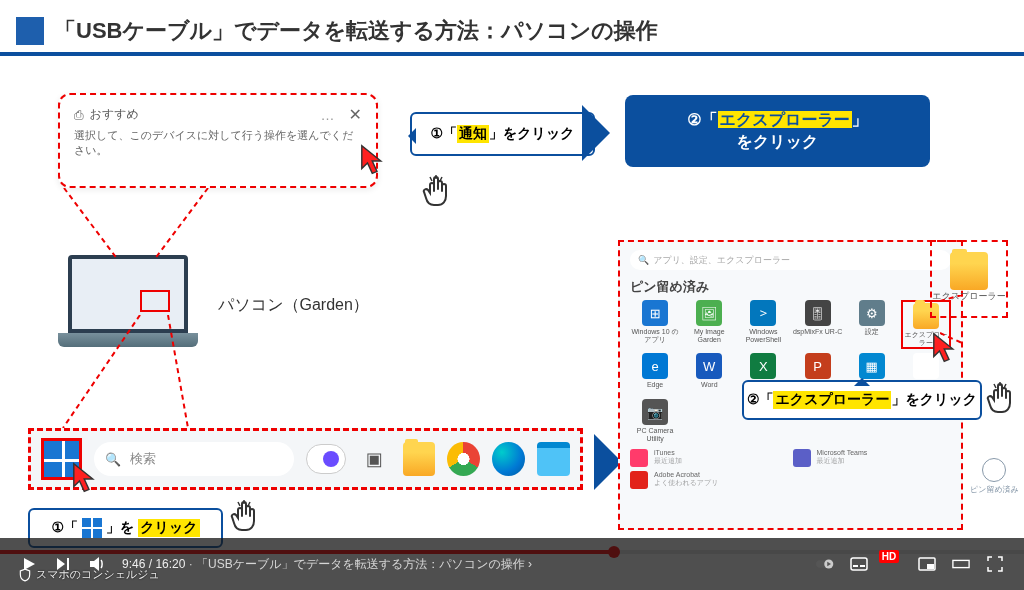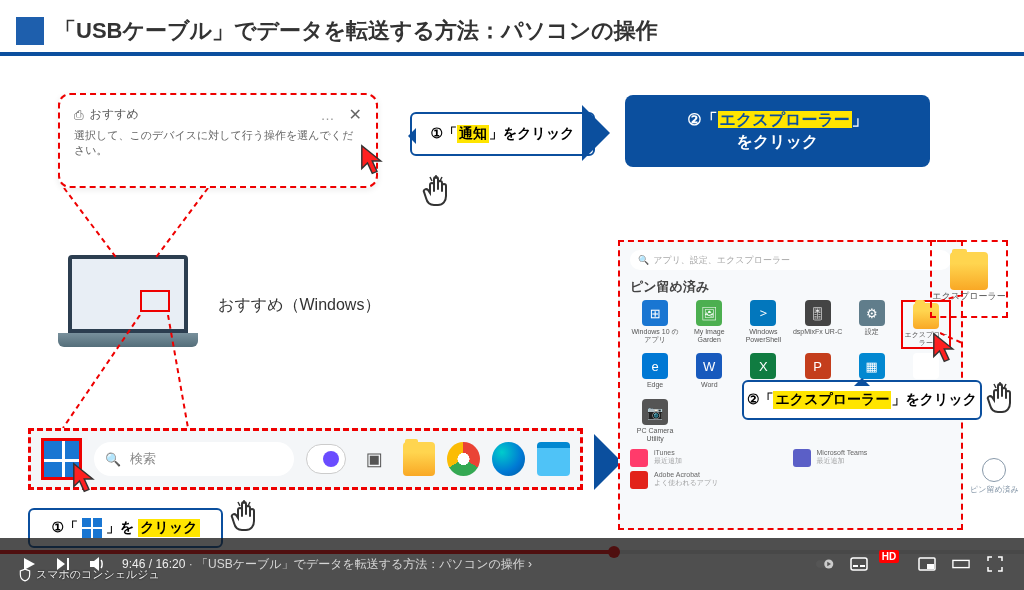--- a/index.html
+++ b/index.html
@@ -149,21 +149,21 @@
   <svg viewBox="0 0 30 36" width="30" height="36">
       <path d="M12 4v12m0-12a2 2 0 014 0v10m0-6a2 2 0 014 0v8m0-5a2 2 0 014 0v10c0 5-3 9-8 9h-4c-4 0-7-3-8-7l-2-6c-1-2 2-4 4-2l2 3V10a2 2 0 014 0" fill="none" stroke="#333" stroke-width="2" stroke-linecap="round"></path>
       <path d="M8 2l2 4M20 2l-2 4M14 0v4" stroke="#333" stroke-width="1.5"></path>
     </svg>
 </div>
 
 <div class="laptop">
   <div class="laptop-screen"></div>
   <div class="laptop-base"></div>
 </div>
-<div class="laptop-label">おすすめ（Windows）</div>
+<div class="laptop-label">パソコン（Garden）</div>
 
 <svg class="connector" style="top:188px; left:58px; width:160px; height:75px;">
   <line x1="6" y1="0" x2="60" y2="72" stroke="#e00" stroke-width="2" stroke-dasharray="5 4"></line>
   <line x1="150" y1="0" x2="96" y2="72" stroke="#e00" stroke-width="2" stroke-dasharray="5 4"></line>
 </svg>
 
 <div style="position:absolute; top:290px; left:140px; width:30px; height:22px; border:2px solid #e00;"></div>
 
 <svg class="connector" style="top:315px; left:58px; width:140px; height:115px;">
   <line x1="82" y1="0" x2="5" y2="113" stroke="#e00" stroke-width="2" stroke-dasharray="5 4"></line>

